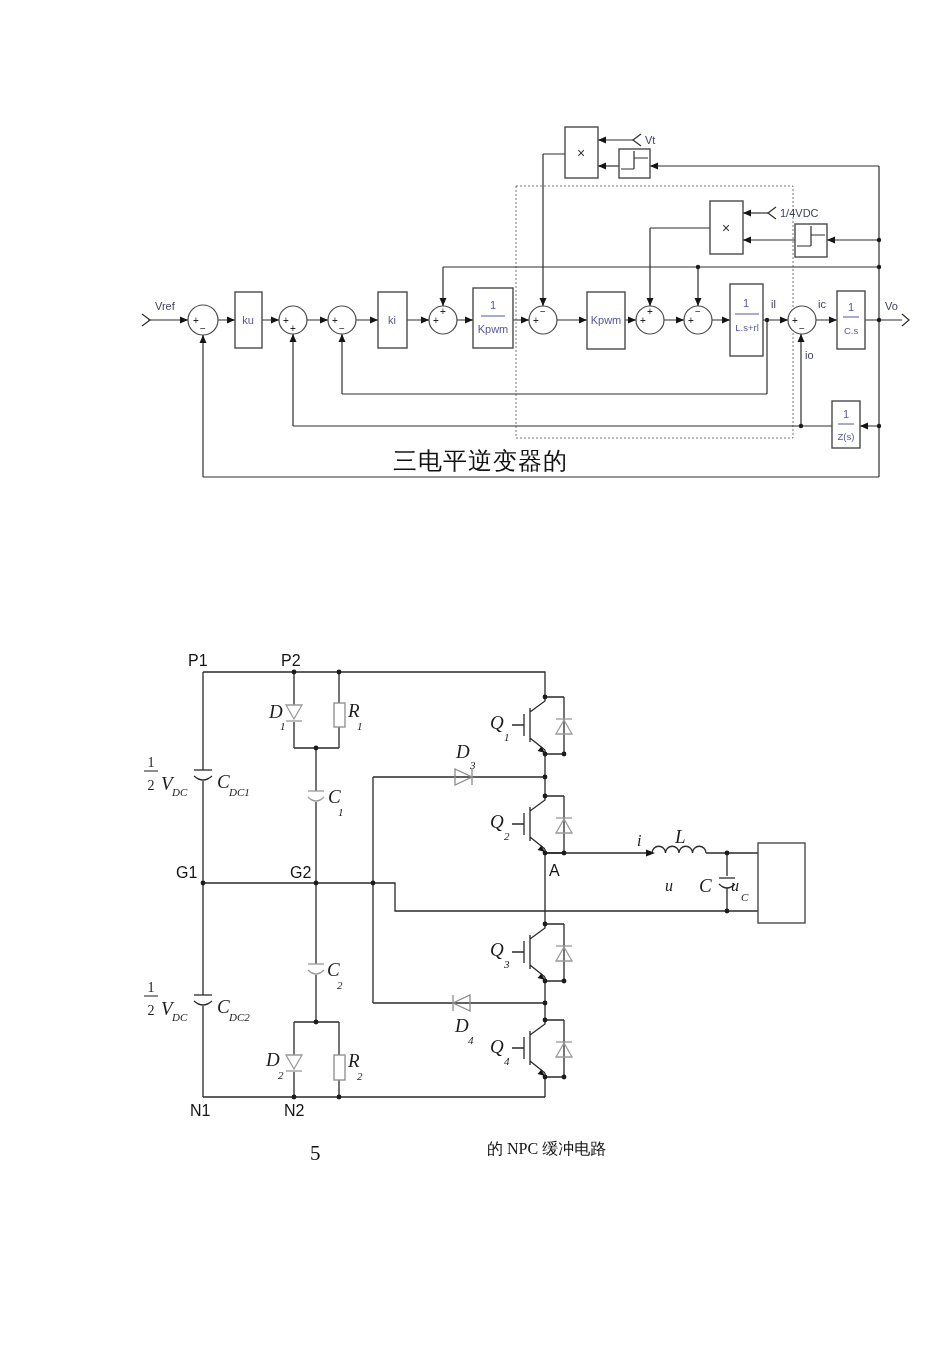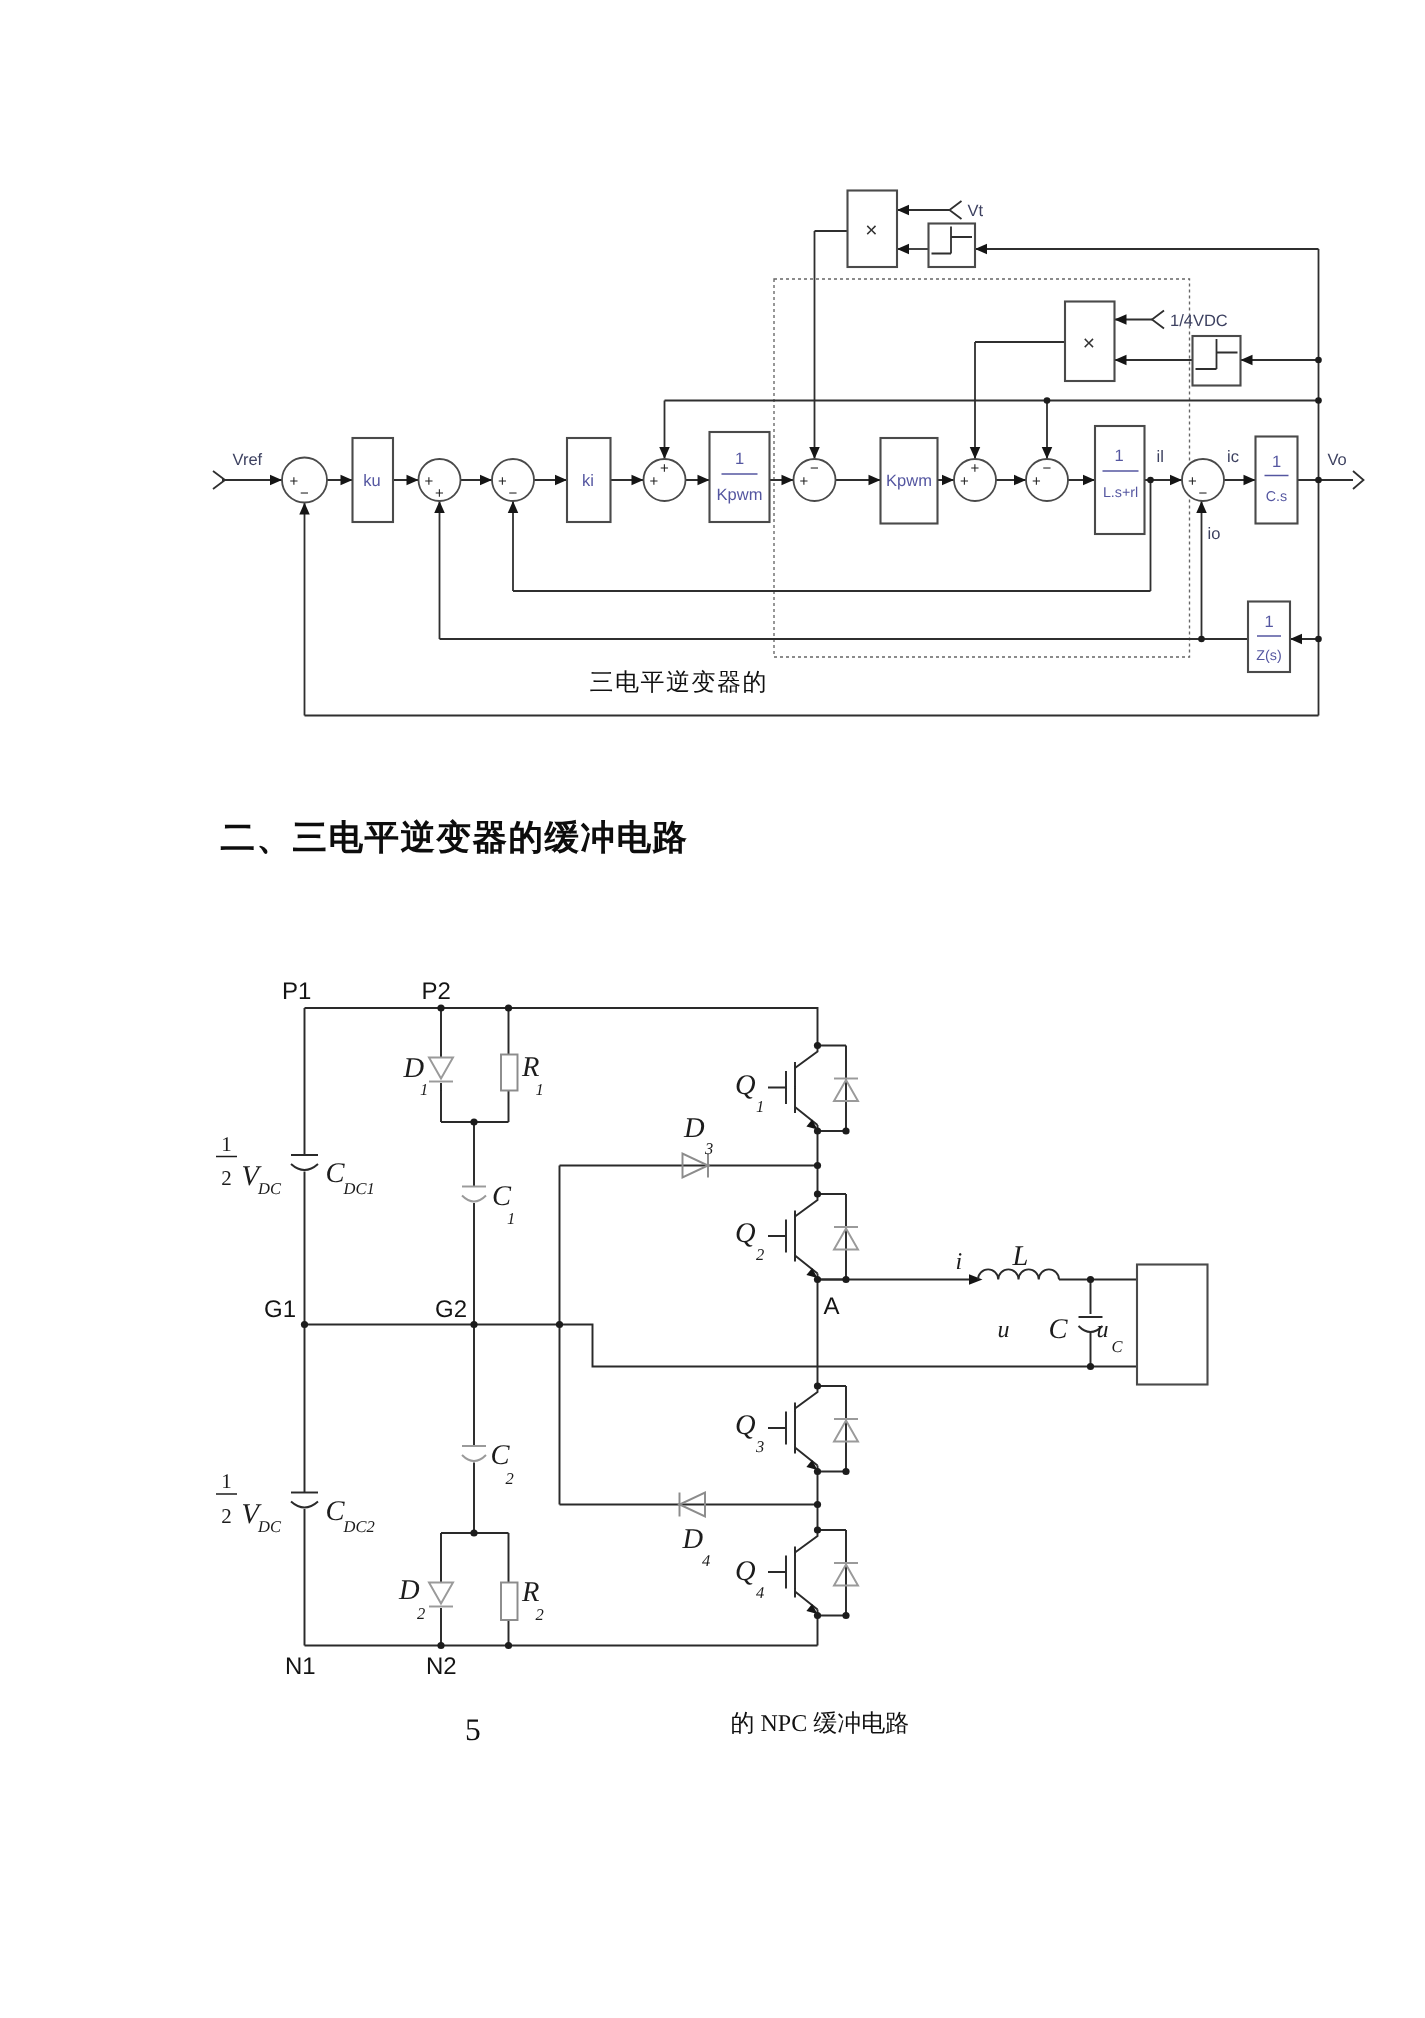--- a/index.html
+++ b/index.html
@@ -21,21 +21,21 @@
   .times{fill:#333;font-family:"Liberation Sans",sans-serif;font-size:14px;text-anchor:middle;}
   .fbar{stroke:#5456a0;stroke-width:1;}
   .nodelbl{fill:#141414;font-family:"Liberation Sans",sans-serif;font-size:16px;}
   .ser{fill:#1c1c1c;font-family:"Liberation Serif",serif;font-style:italic;font-size:19px;}
   .ser-s{fill:#1c1c1c;font-family:"Liberation Serif",serif;font-style:italic;font-size:16px;}
   .sub{fill:#1c1c1c;font-family:"Liberation Serif",serif;font-style:italic;font-size:11px;}
   .frtxt{fill:#1c1c1c;font-family:"Liberation Serif",serif;font-size:14px;text-anchor:middle;}
   .dotted{fill:none;stroke:#666;stroke-width:0.9;stroke-dasharray:2 2;}
   .heading{position:absolute;left:147px;top:543px;font-size:23px;font-weight:700;
            letter-spacing:1px;color:#0d0d0d;}
-  .fig1cap{position:absolute;left:393px;top:445px;font-size:16px;font-weight:400;
+  .fig1cap{position:absolute;left:393px;top:445px;font-size:24px;font-weight:400;
            letter-spacing:1px;color:#111;}
   .fig2num{position:absolute;left:310px;top:1141px;font-size:21px;color:#111;
            font-family:"Liberation Serif",serif;}
   .fig2cap{position:absolute;left:487px;top:1139px;font-size:16px;color:#111;
            font-family:"Liberation Serif",serif;}
 </style>
 </head>
 <body>
 
 <div id="page">
@@ -377,16 +377,15 @@
       <text class="ser" x="675" y="843">L</text>
       <text class="ser-s" x="665" y="891">u</text>
       <text class="ser" x="699" y="892">C</text>
       <text class="ser-s" x="731" y="891">u</text>
       <text class="sub" x="741" y="901">C</text>
     </g>
   </g>
 </svg>
 
   <div class="fig1cap">三电平逆变器的</div>
-  <div class="heading">二、三电平逆变器的缓冲电路</div>
   <div class="fig2num">5</div>
   <div class="fig2cap">的 NPC 缓冲电路</div>
 </div>
 
 </body></html>

